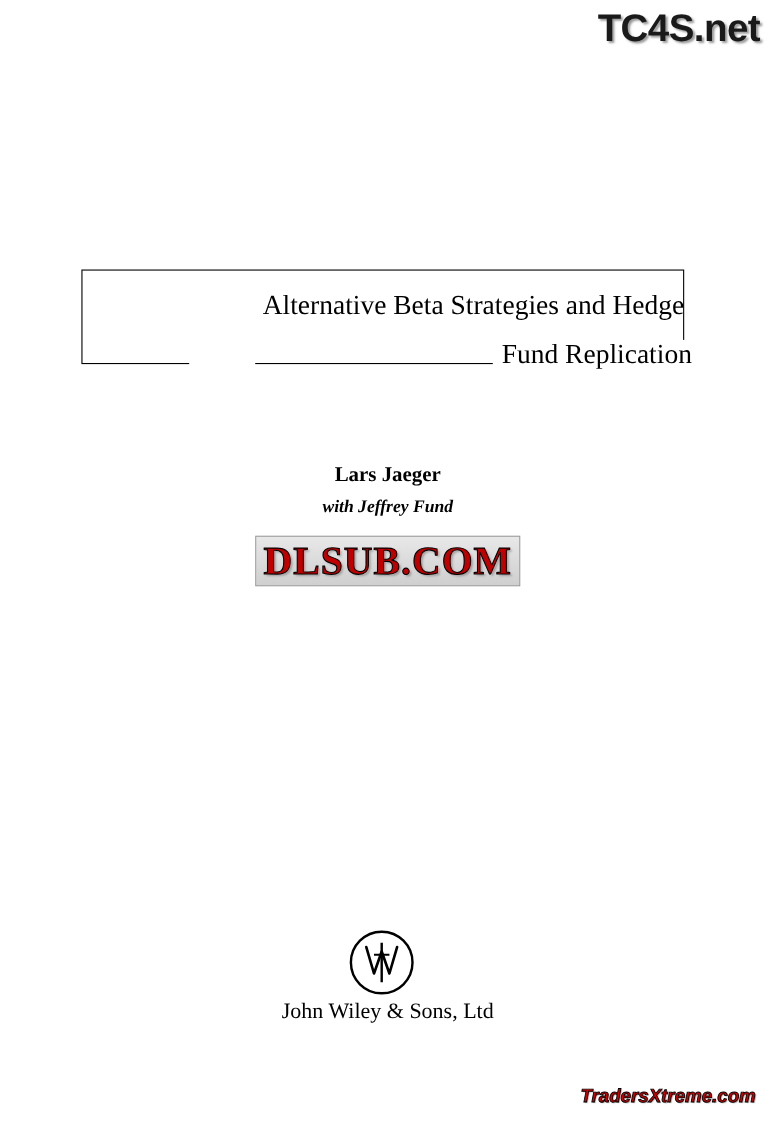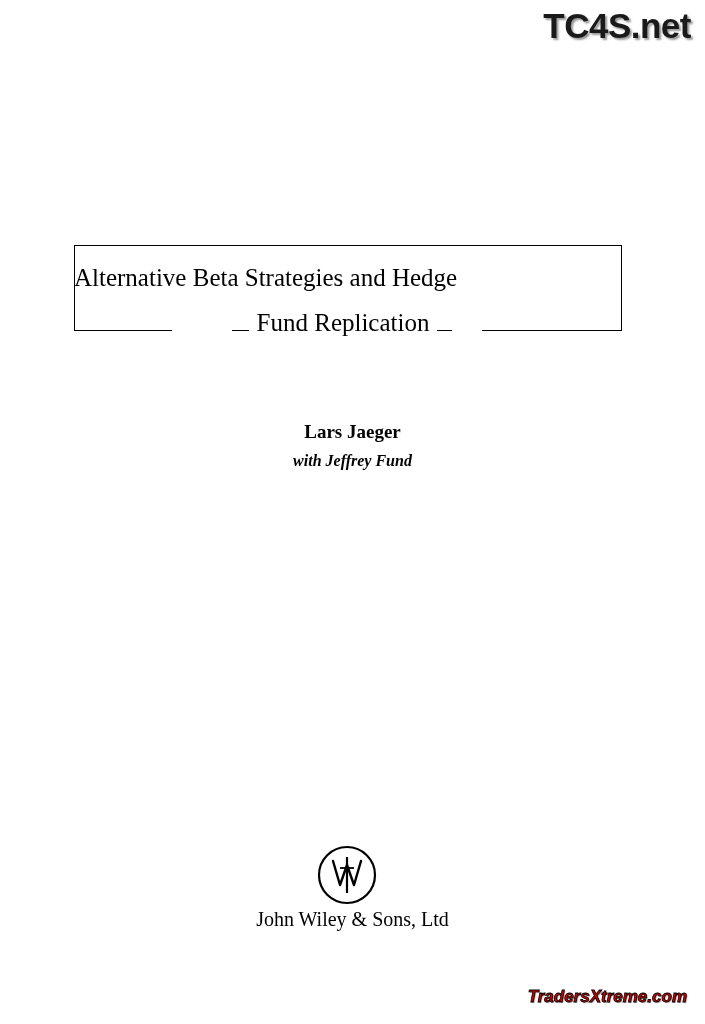--- a/index.html
+++ b/index.html
@@ -41,21 +41,21 @@
     width: 548px;
     height: 86px;
     border: 1px solid #000000;
     box-sizing: border-box;
   }
   .title-text {
     position: absolute;
     left: 74px;
     top: 258px;
     width: 548px;
-    text-align: left;
+    text-align: right;
     font-size: 25px;
     line-height: 40px;
     color: #000000;
   }
   
   .title-mask-left {
     position: absolute;
     left: 172px;
     top: 322px;
     width: 60px;
@@ -65,24 +65,24 @@
   .title-mask-right {
     position: absolute;
     left: 452px;
     top: 322px;
     width: 30px;
     height: 14px;
     background: #ffffff;
   }
   .title-line-2-wrap {
     position: absolute;
-    left: 69px;
+    left: 89px;
     top: 303px;
     width: 548px;
-    text-align: center;
+    text-align: right;
     font-size: 25px;
     line-height: 40px;
     color: #000000;
     background: transparent;
   }
   .title-line-2 {
     background: #ffffff;
     padding: 0 8px;
   }
 
@@ -180,20 +180,23 @@
   <div class="title-mask-right"></div>
 
   <div class="title-line-2-wrap">
     <span class="title-line-2">Fund Replication</span>
   </div>
 
   <div class="author">Lars Jaeger</div>
 
   <div class="coauthor">with Jeffrey Fund</div>
 
+  <div class="wm-mid">
+    <span>DLSUB.COM</span>
+  </div>
 
   <div class="logo">
     <svg viewBox="0 0 68 68" width="68" height="68" aria-hidden="true">
       <circle cx="34" cy="34" r="28" fill="none" stroke="#000000" stroke-width="2.2"></circle>
       <path d="M20 20 L27 44 L34 24 L41 44 L48 20" fill="none" stroke="#000000" stroke-width="2.4" stroke-linecap="round" stroke-linejoin="round"></path>
       <path d="M34 16 L34 52" fill="none" stroke="#000000" stroke-width="2.2"></path>
       <path d="M27 27 L41 27" fill="none" stroke="#000000" stroke-width="1.8"></path>
     </svg>
   </div>
 

